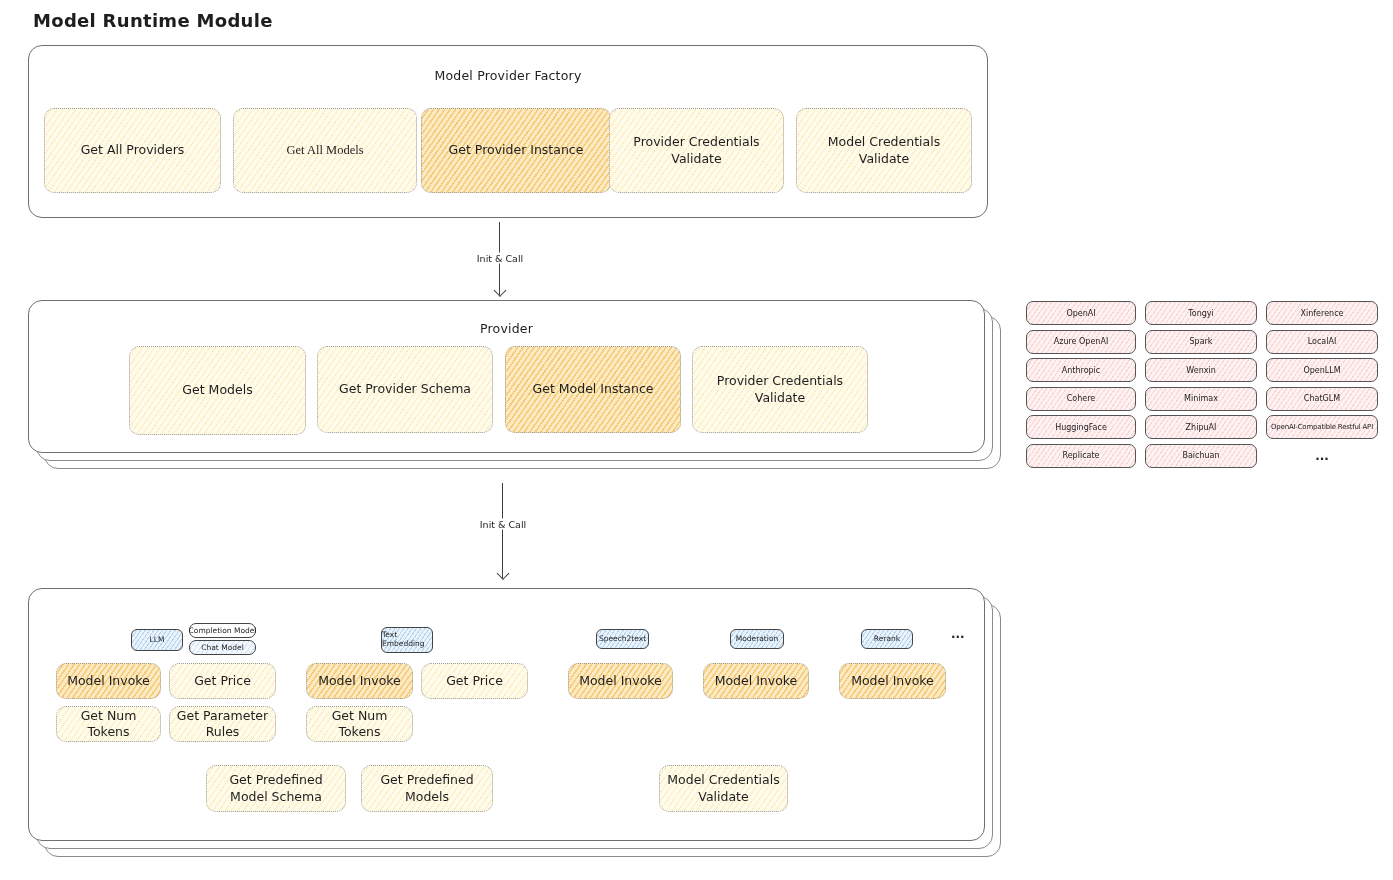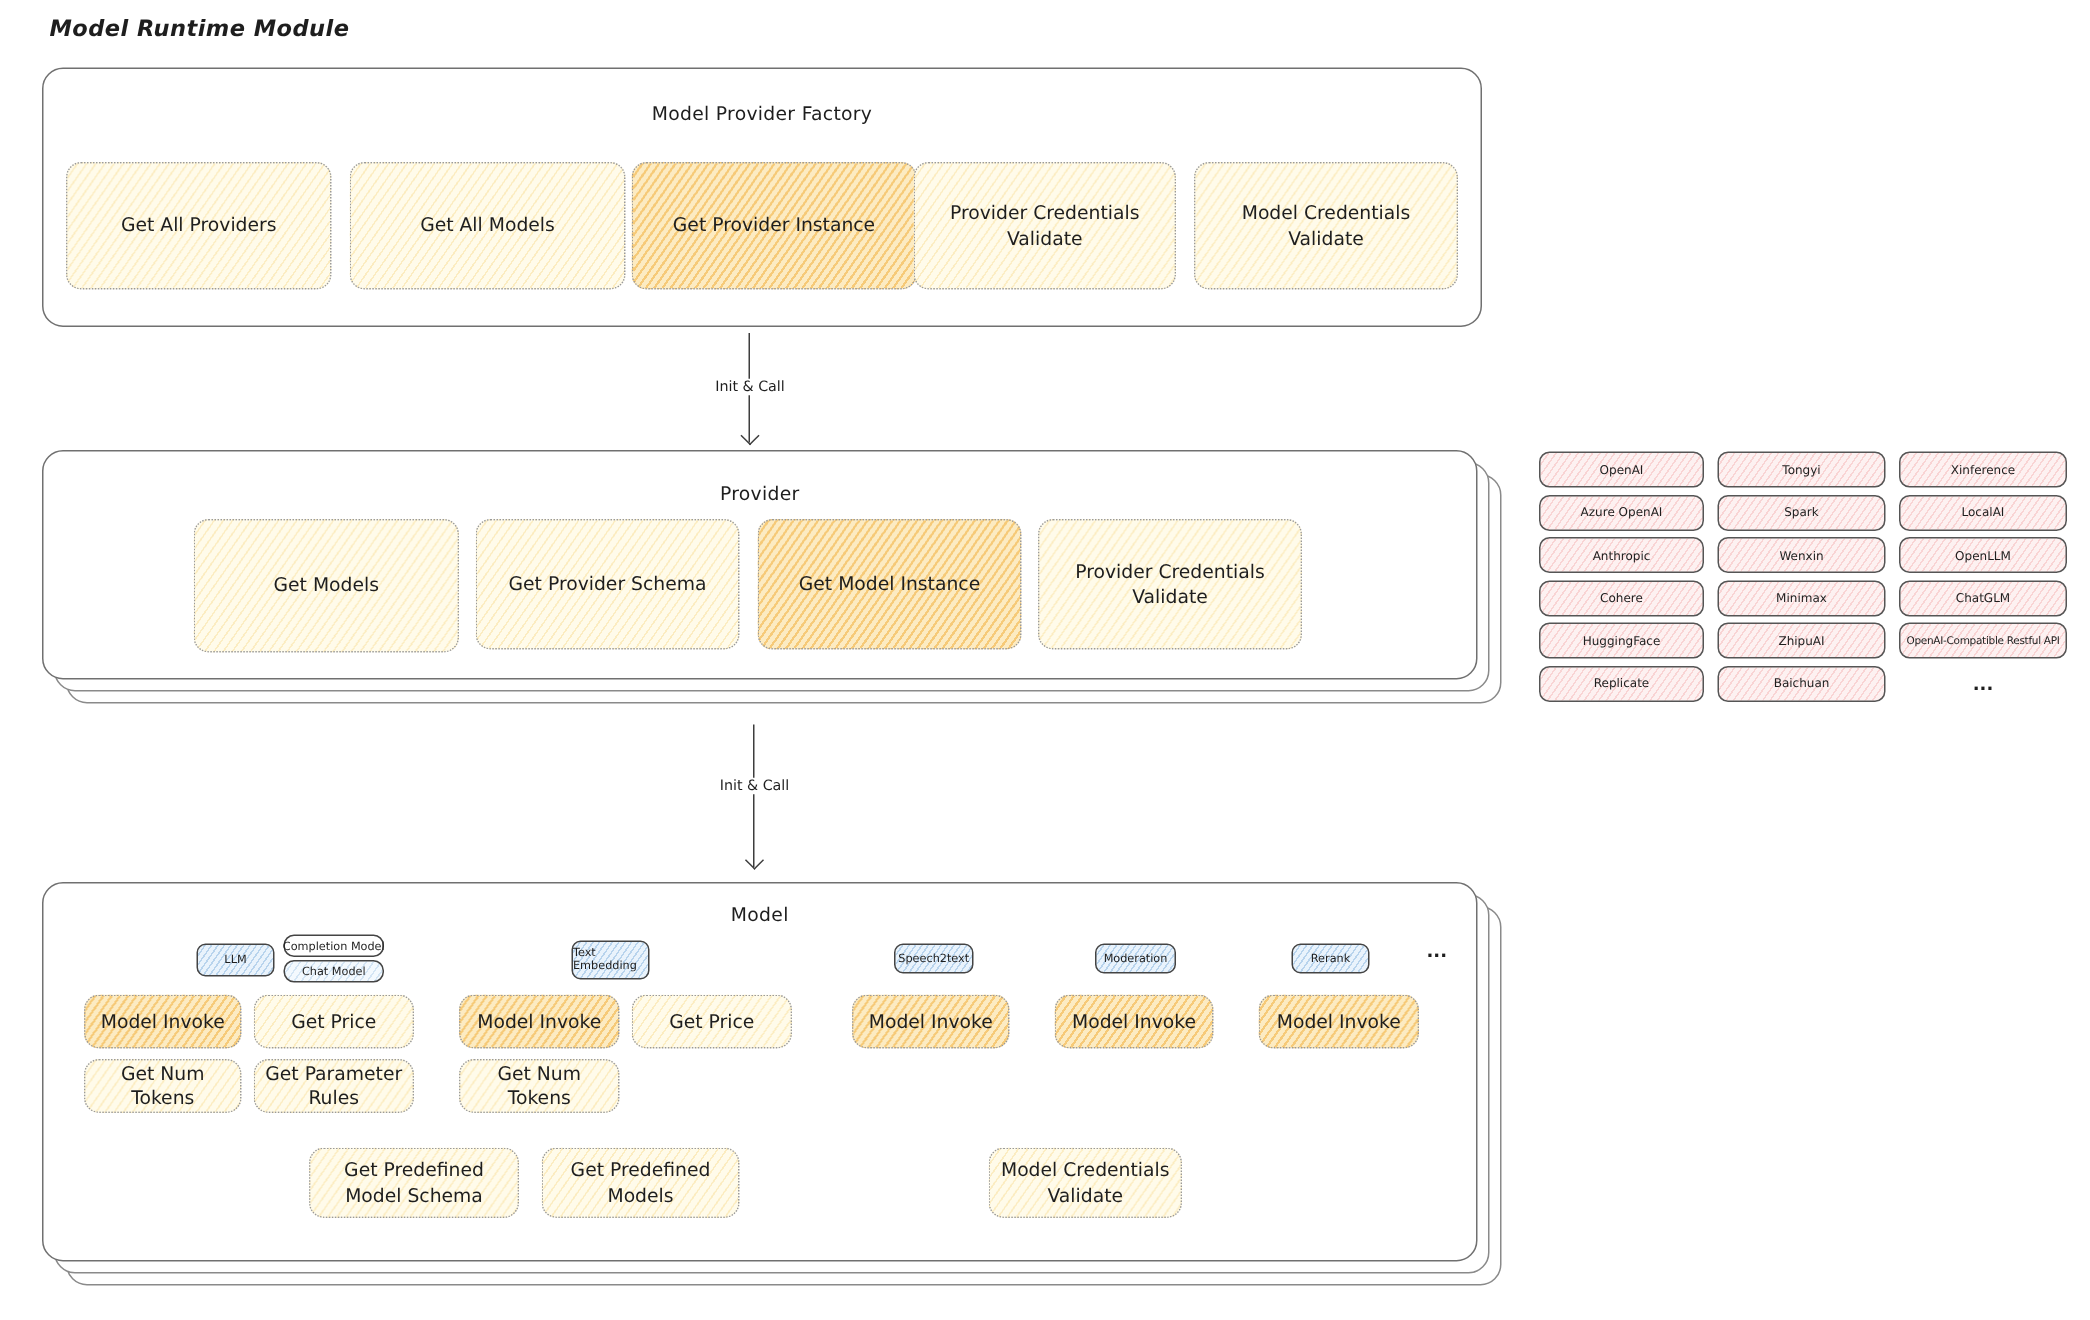--- a/index.html
+++ b/index.html
@@ -3,21 +3,21 @@
 <meta charset="utf-8">
 <style>
   html,body { margin:0; padding:0; background:#ffffff; }
   #canvas {
     position:relative; width:1393px; height:880px; overflow:hidden;
     background:#ffffff; color:#1e1e1e;
     font-family:"DejaVu Sans", sans-serif;
   }
   .abs { position:absolute; box-sizing:border-box; }
 
-  .page-title { font-size:15px; font-weight:bold; letter-spacing:.3px;font-style:italic; }
+  .page-title { font-size:18px; font-weight:bold; letter-spacing:.3px; }
 
   .panel {
     position:absolute; box-sizing:border-box; background:#ffffff;
     border:1.5px solid #707070; border-radius:14px;padding-left:44px;
   }
   .layer {
     position:absolute; box-sizing:border-box; background:#ffffff;
     border:1.5px solid #8a8a8a; border-radius:14px;
   }
   .panel-title {
@@ -105,21 +105,21 @@
 </head>
 <body>
 
 <div id="canvas">
 
   <div class="abs page-title" style="left:33px; top:10px;">Model Runtime Module</div>
 
   <div class="panel" style="left:28px; top:45px; width:960px; height:173px;">
     <div class="panel-title" style="top:22px;">Model Provider Factory</div>
     <div class="node yellow" style="left:15px; top:62px; width:177px; height:85px;">Get All Providers</div>
-    <div class="node yellow" style="left:204px; top:62px; width:184px; height:85px;">Get All Models</div>
+    <div class="node yellow" style="left:204px; top:62px; width:184px; height:85px;font-family:Liberation Serif, serif;">Get All Models</div>
     <div class="node orange" style="left:392px; top:62px; width:190px; height:85px;">Get Provider Instance</div>
     <div class="node yellow" style="left:580px; top:62px; width:175px; height:85px;">Provider Credentials Validate</div>
     <div class="node yellow" style="left:767px; top:62px; width:176px; height:85px;">Model Credentials Validate</div>
   </div>
 
   <div class="arrow" style="left:499px; top:222px; height:73px;">
     <div class="arrow-line"></div>
     <div class="arrow-head"></div>
     <span class="arrow-label" style="top:36px;">Init &amp; Call</span>
   </div>
@@ -157,21 +157,20 @@
 
   <div class="arrow" style="left:502px; top:483px; height:95px;">
     <div class="arrow-line"></div>
     <div class="arrow-head"></div>
     <span class="arrow-label" style="top:41px;">Init &amp; Call</span>
   </div>
 
   <div class="layer" style="left:44px; top:604px; width:957px; height:253px;"></div>
   <div class="layer" style="left:36px; top:596px; width:957px; height:253px;"></div>
   <div class="panel" style="left:28px; top:588px; width:957px; height:253px;">
-    <div class="panel-title" style="top:13px;">Model</div>
 
     <div class="bluechip" style="left:102px; top:40px; width:52px; height:22px;">LLM</div>
     <div class="whitechip" style="left:160px; top:34px; width:67px; height:15px;">Completion Model</div>
     <div class="whitechip faintblue" style="left:160px; top:51px; width:67px; height:15px;">Chat Model</div>
     <div class="bluechip wrap" style="left:352px; top:38px; width:52px; height:26px;">Text Embedding</div>
     <div class="bluechip" style="left:567px; top:40px; width:53px; height:20px;">Speech2text</div>
     <div class="bluechip" style="left:701px; top:40px; width:54px; height:20px;">Moderation</div>
     <div class="bluechip" style="left:832px; top:40px; width:52px; height:20px;">Rerank</div>
     <div class="dots" style="left:922px; top:38px;">...</div>
 

